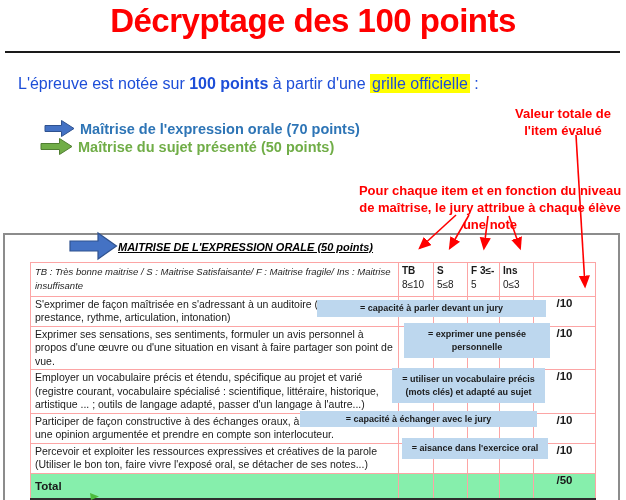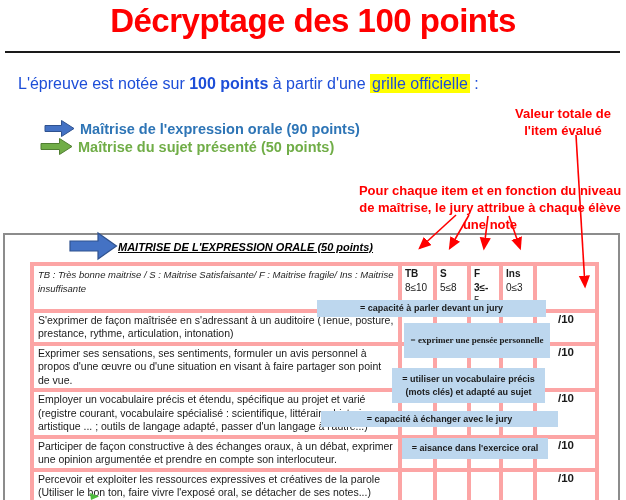--- a/index.html
+++ b/index.html
@@ -42,21 +42,21 @@
     position:absolute; top:241px; left:118px; z-index:2;
     font-size:11px; font-weight:bold; font-style:italic;
     text-decoration:underline; color:#000000;
   }
 
   table.rubric {
     position:absolute; top:262px; left:30px; width:565px; z-index:2;
     border-collapse:collapse; table-layout:fixed; background:#ffffff;
   }
   table.rubric td, table.rubric th {
-    border:4px solid #fca5a5; vertical-align:top; overflow:hidden;margin-top:6px;
+    border:1px solid #fca5a5; vertical-align:top; overflow:hidden;margin-top:6px;
   }
   table.rubric { border:1.5px solid #2e2e2e; }
   .legend-cell {
     font-style:italic; font-weight:normal; font-size:9.5px; line-height:1.5;
     text-align:left; padding:2px 4px; color:#1f1f1f;
   }
   .gcol { text-align:left; padding:1px 3px; font-size:10px; line-height:1.35; font-weight:normal; }
   .gcol .abbr { display:block; font-weight:bold; }
   .gcol .range { display:block; }
   .crit { font-size:10.5px; line-height:1.29; padding:1px 4px 1px 4px; }
@@ -70,23 +70,23 @@
   tr.total { height:26px; background:#86efac; }
   tr.total td { border-bottom:2.5px solid #2e2e2e; }
   tr.total .crit { font-weight:bold; font-size:11.5px; vertical-align:middle; }
 
   .hint {
     position:absolute; z-index:4; background:#BDD7EE; color:#1a1a1a;
     font-size:9px; font-weight:bold; line-height:1.35; text-align:center;
     display:flex; align-items:center; justify-content:center; padding:3px 4px;
   }
   #hint-0 { left:317px; top:300px; width:229px; height:17px; }
-  #hint-1 { left:404px; top:323px; width:146px; height:35px;font-family:Liberation Serif, serif; }
+  #hint-1 { left:404px; top:323px; width:146px; height:35px; }
   #hint-2 { left:392px; top:368px; width:153px; height:35px; }
-  #hint-3 { left:321px; top:411px; width:237px; height:16px; }
+  #hint-3 { left:300px; top:411px; width:237px; height:16px; }
   #hint-4 { left:402px; top:438px; width:146px; height:21px; }
 
   .overlay {
     position:absolute; inset:0; z-index:6; pointer-events:none;
   }
 </style>
 </head>
 <body>
 
 <div class="page">
@@ -95,21 +95,21 @@
   <div class="title-rule"></div>
 
   <div class="intro"><span>L'épreuve est notée sur </span><span class="b">100 points</span><span> à partir d'une </span><span class="hl">grille officielle</span><span> :</span></div>
 
   <div class="legend-item blue">
     <span>
       <svg width="31" height="19" viewBox="0 0 31 19">
         <path d="M1,6.5 h16.5 v-5 l12.5,8 -12.5,8 v-5 H1 z" fill="#4472C4" stroke="#2F528F" stroke-width="1"></path>
       </svg>
     </span>
-    <span>Maîtrise de l'expression orale (90 points)</span>
+    <span>Maîtrise de l'expression orale (70 points)</span>
   </div>
 
   <div class="legend-item green">
     <span>
       <svg width="33" height="19" viewBox="0 0 33 19">
         <path d="M1,6.5 h18.5 v-5 l12.5,8 -12.5,8 v-5 H1 z" fill="#70AD47" stroke="#507E32" stroke-width="1"></path>
       </svg>
     </span>
     <span>Maîtrise du sujet présenté (50 points)</span>
   </div>

